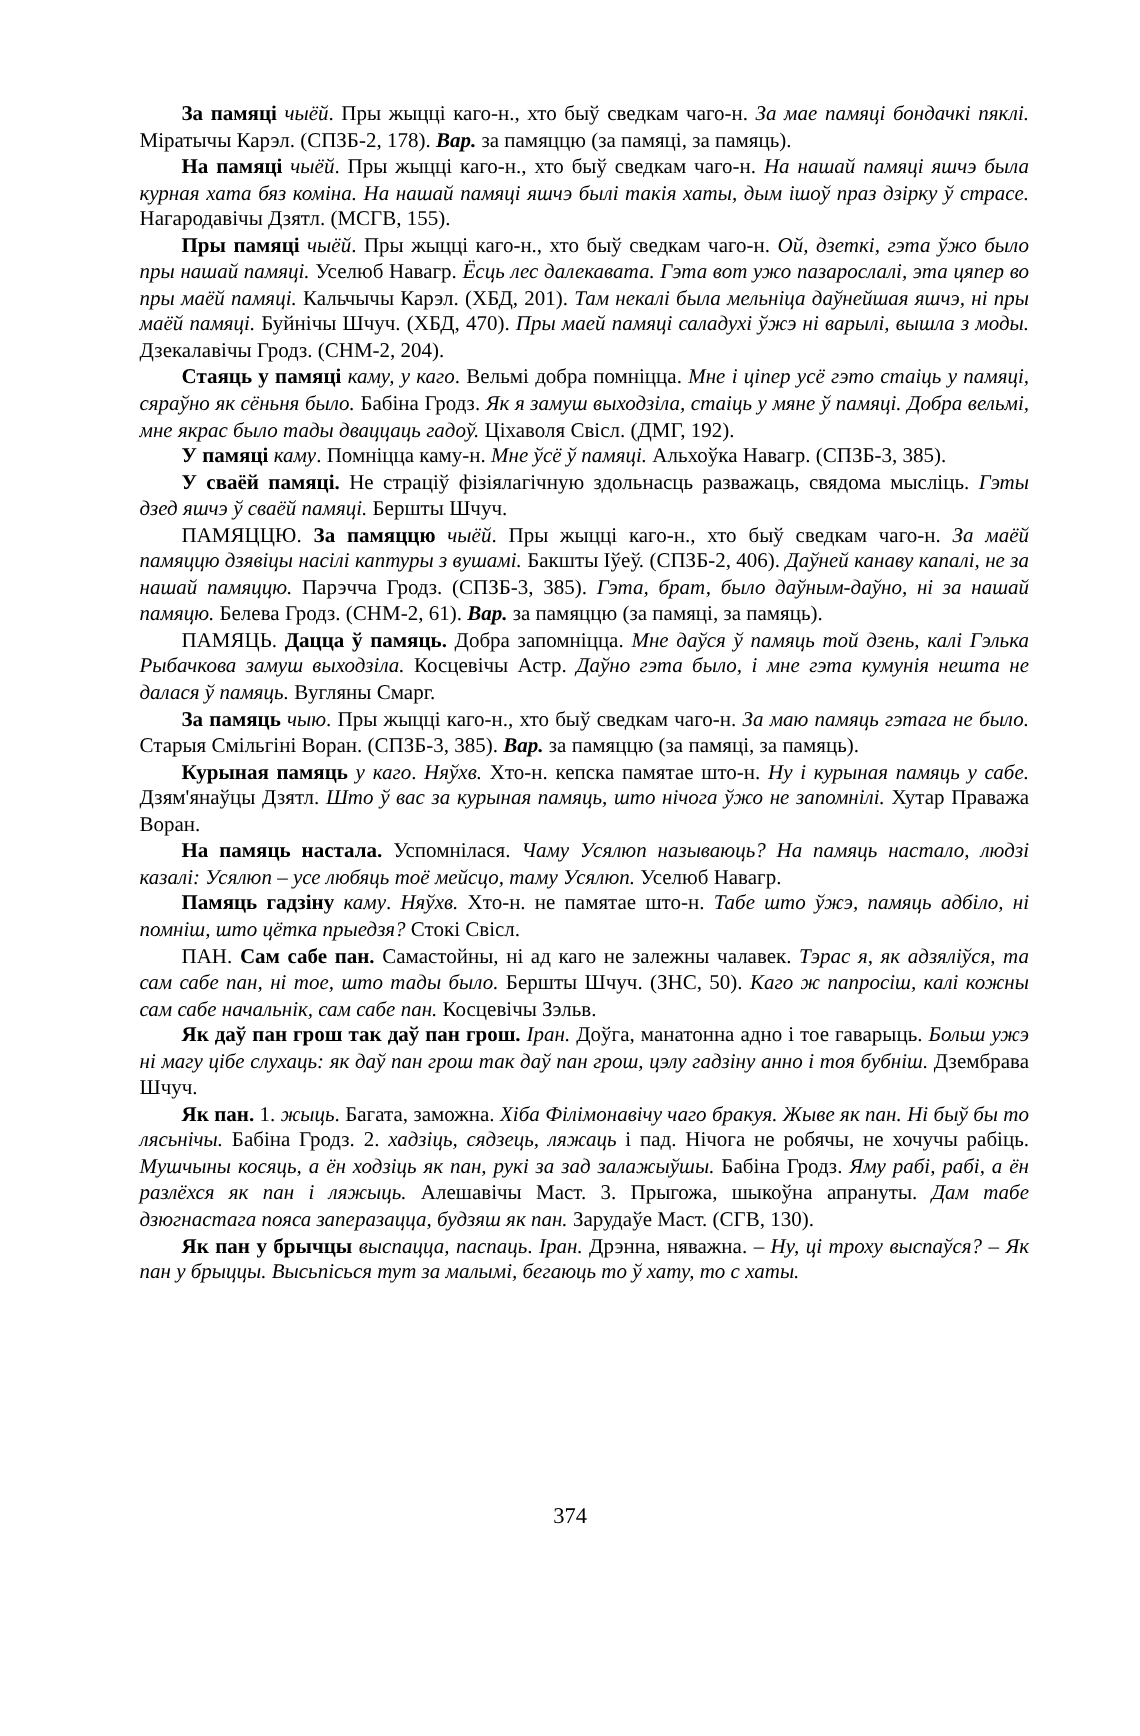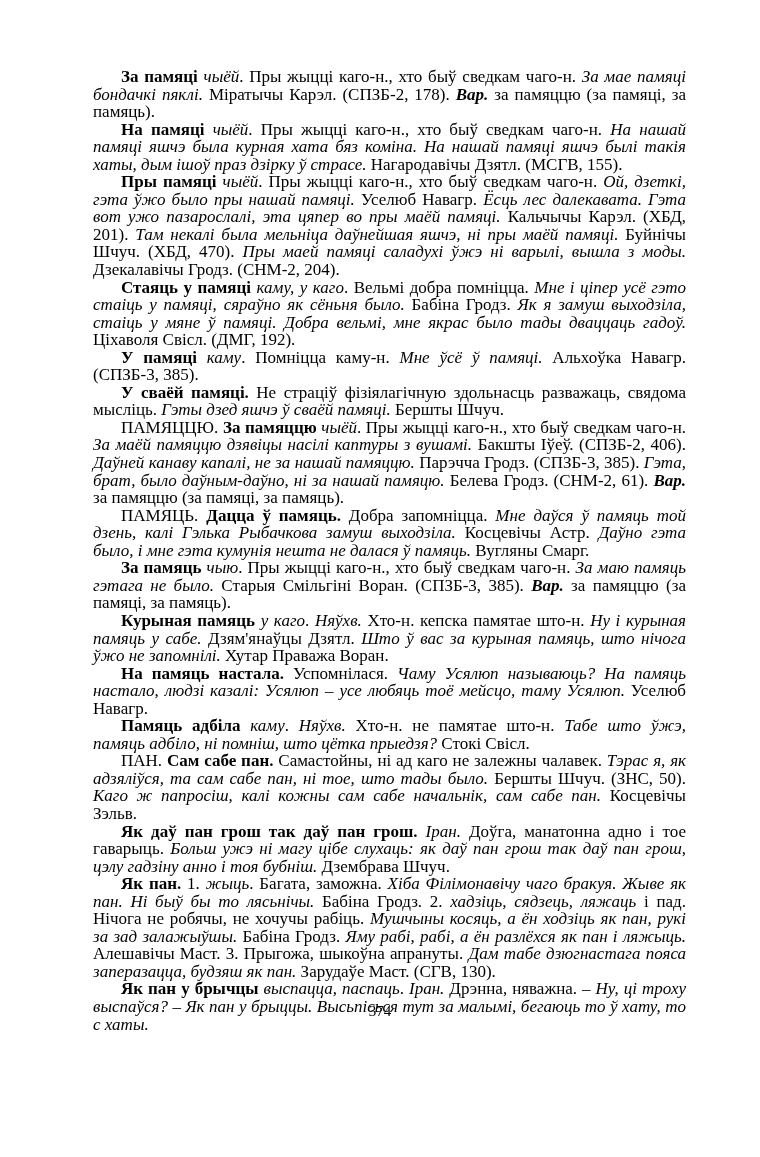--- a/index.html
+++ b/index.html
@@ -16,21 +16,21 @@
   }
   .page {
     position: relative;
     width: 760px;
     height: 1157px;
     background: #ffffff;
     box-sizing: border-box;
     padding: 68px 74px 0 93px;
   }
   .body-text {
-    font-size: 17px;
+    font-size: 14px;
     line-height: 17.55px;
     text-align: justify;
     text-justify: inter-word;
     hyphens: none;
   }
   .entry {
     margin: 0;
     text-indent: 28px;
     text-align: justify;
   }
@@ -78,21 +78,21 @@
     <p class="entry"><span class="cap">ПАМЯЦЦЮ.</span> <span class="hw">За памяццю</span> <span class="it">чыёй</span><span>. Пры жыцці каго-н., хто быў сведкам чаго-н. </span><span class="it">За маёй памяццю дзявіцы насілі каптуры з вушамі.</span><span> Бакшты Іўеў. (СПЗБ-2, 406). </span><span class="it">Даўней канаву капалі, не за нашай памяццю.</span><span> Парэчча Гродз. (СПЗБ-3, 385). </span><span class="it">Гэта, брат, было даўным-даўно, ні за нашай памяцю.</span><span> Белева Гродз. (СНМ-2, 61). </span><span class="bi">Вар.</span><span> за памяццю (за памяці, за памяць).</span></p>
 
     <p class="entry"><span class="cap">ПАМЯЦЬ.</span> <span class="hw">Дацца ў памяць.</span><span> Добра запомніцца. </span><span class="it">Мне даўся ў памяць той дзень, калі Гэлька Рыбачкова замуш выходзіла.</span><span> Косцевічы Астр. </span><span class="it">Даўно гэта было, і мне гэта кумунія нешта не далася ў памяць.</span><span> Вугляны Смарг.</span></p>
 
     <p class="entry"><span class="hw">За памяць</span> <span class="it">чыю</span><span>. Пры жыцці каго-н., хто быў сведкам чаго-н.  </span><span class="it">За маю памяць гэтага не было.</span><span>  Старыя Смільгіні Воран. (СПЗБ-3, 385). </span><span class="bi">Вар.</span><span> за памяццю (за памяці, за памяць).</span></p>
 
     <p class="entry"><span class="hw">Курыная памяць</span> <span class="it">у каго</span>. <span class="it">Няўхв.</span><span> Хто-н. кепска памятае што-н. </span><span class="it">Ну і курыная памяць у сабе.</span><span> Дзям'янаўцы Дзятл. </span><span class="it">Што ў вас за курыная памяць, што нічога ўжо не запомнілі.</span><span> Хутар Праважа Воран.</span></p>
 
     <p class="entry"><span class="hw">На памяць настала.</span><span> Успомнілася. </span><span class="it">Чаму Усялюп называюць? На памяць настало, людзі казалі: Усялюп – усе любяць тоё мейсцо, таму Усялюп.</span><span> Уселюб Навагр.</span></p>
 
-    <p class="entry"><span class="hw">Памяць адбіла</span> <span class="it">каму</span>. <span class="it">Няўхв.</span><span> Хто-н. не памятае што-н. </span><span class="it">Табе што ўжэ, памяць адбіло, ні помніш, што цётка прыедзя?</span><span> Стокі Свісл.</span></p>
+    <p class="entry"><span class="hw">Памяць гадзіну</span> <span class="it">каму</span>. <span class="it">Няўхв.</span><span> Хто-н. не памятае што-н. </span><span class="it">Табе што ўжэ, памяць адбіло, ні помніш, што цётка прыедзя?</span><span> Стокі Свісл.</span></p>
 
     <p class="entry"><span class="cap">ПАН.</span> <span class="hw">Сам сабе пан.</span><span> Самастойны, ні ад каго не залежны чалавек. </span><span class="it">Тэрас я, як адзяліўся, та сам сабе пан, ні тое, што тады было.</span><span> Бершты Шчуч. (ЗНС, 50). </span><span class="it">Каго ж папросіш, калі кожны сам сабе начальнік, сам сабе пан.</span><span> Косцевічы Зэльв.</span></p>
 
     <p class="entry"><span class="hw">Як даў пан грош так даў пан грош.</span> <span class="it">Іран.</span><span> Доўга, манатонна адно і тое гаварыць. </span><span class="it">Больш ужэ ні магу цібе слухаць: як даў пан грош так даў пан грош, цэлу гадзіну анно і тоя бубніш.</span><span> Дзембрава Шчуч.</span></p>
 
     <p class="entry"><span class="hw">Як пан.</span><span> 1. </span><span class="it">жыць</span><span>. Багата, заможна. </span><span class="it">Хіба Філімонавічу чаго бракуя. Жыве як пан. Ні быў бы то лясьнічы.</span><span> Бабіна Гродз. </span><span>2. </span><span class="it">хадзіць, сядзець, ляжаць</span><span> і пад. Нічога не робячы, не хочучы рабіць. </span><span class="it">Мушчыны косяць, а ён ходзіць як пан, рукі за зад залажыўшы.</span><span> Бабіна Гродз. </span><span class="it">Яму рабі, рабі, а ён разлёхся як пан і ляжыць.</span><span> Алешавічы Маст. </span><span>3. </span><span>Прыгожа, шыкоўна апрануты. </span><span class="it">Дам табе дзюгнастага пояса заперазацца, будзяш як пан.</span><span> Зарудаўе Маст. (СГВ, 130).</span></p>
 
 
     <p class="entry"><span class="hw">Як пан у брычцы</span> <span class="it">выспацца, паспаць</span>. <span class="it">Іран.</span><span> Дрэнна, няважна. – </span><span class="it">Ну, ці троху выспаўся? – Як пан у брыццы. Высьпісься тут за малымі, бегаюць то ў хату, то с хаты.</span></p>
 

